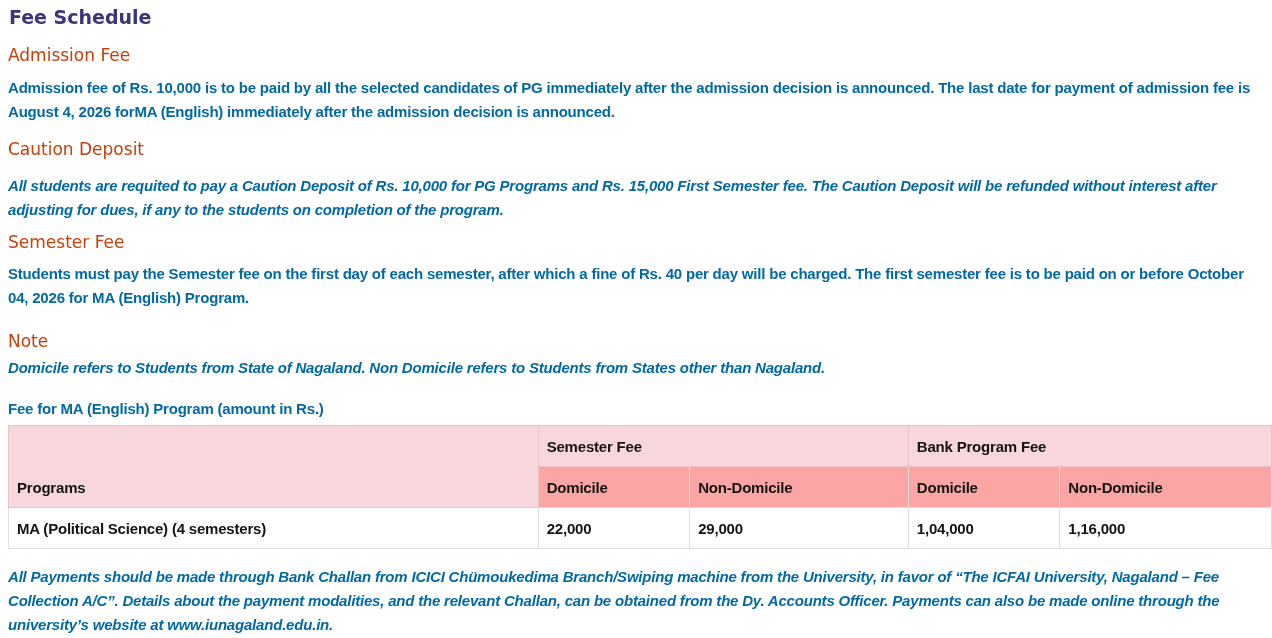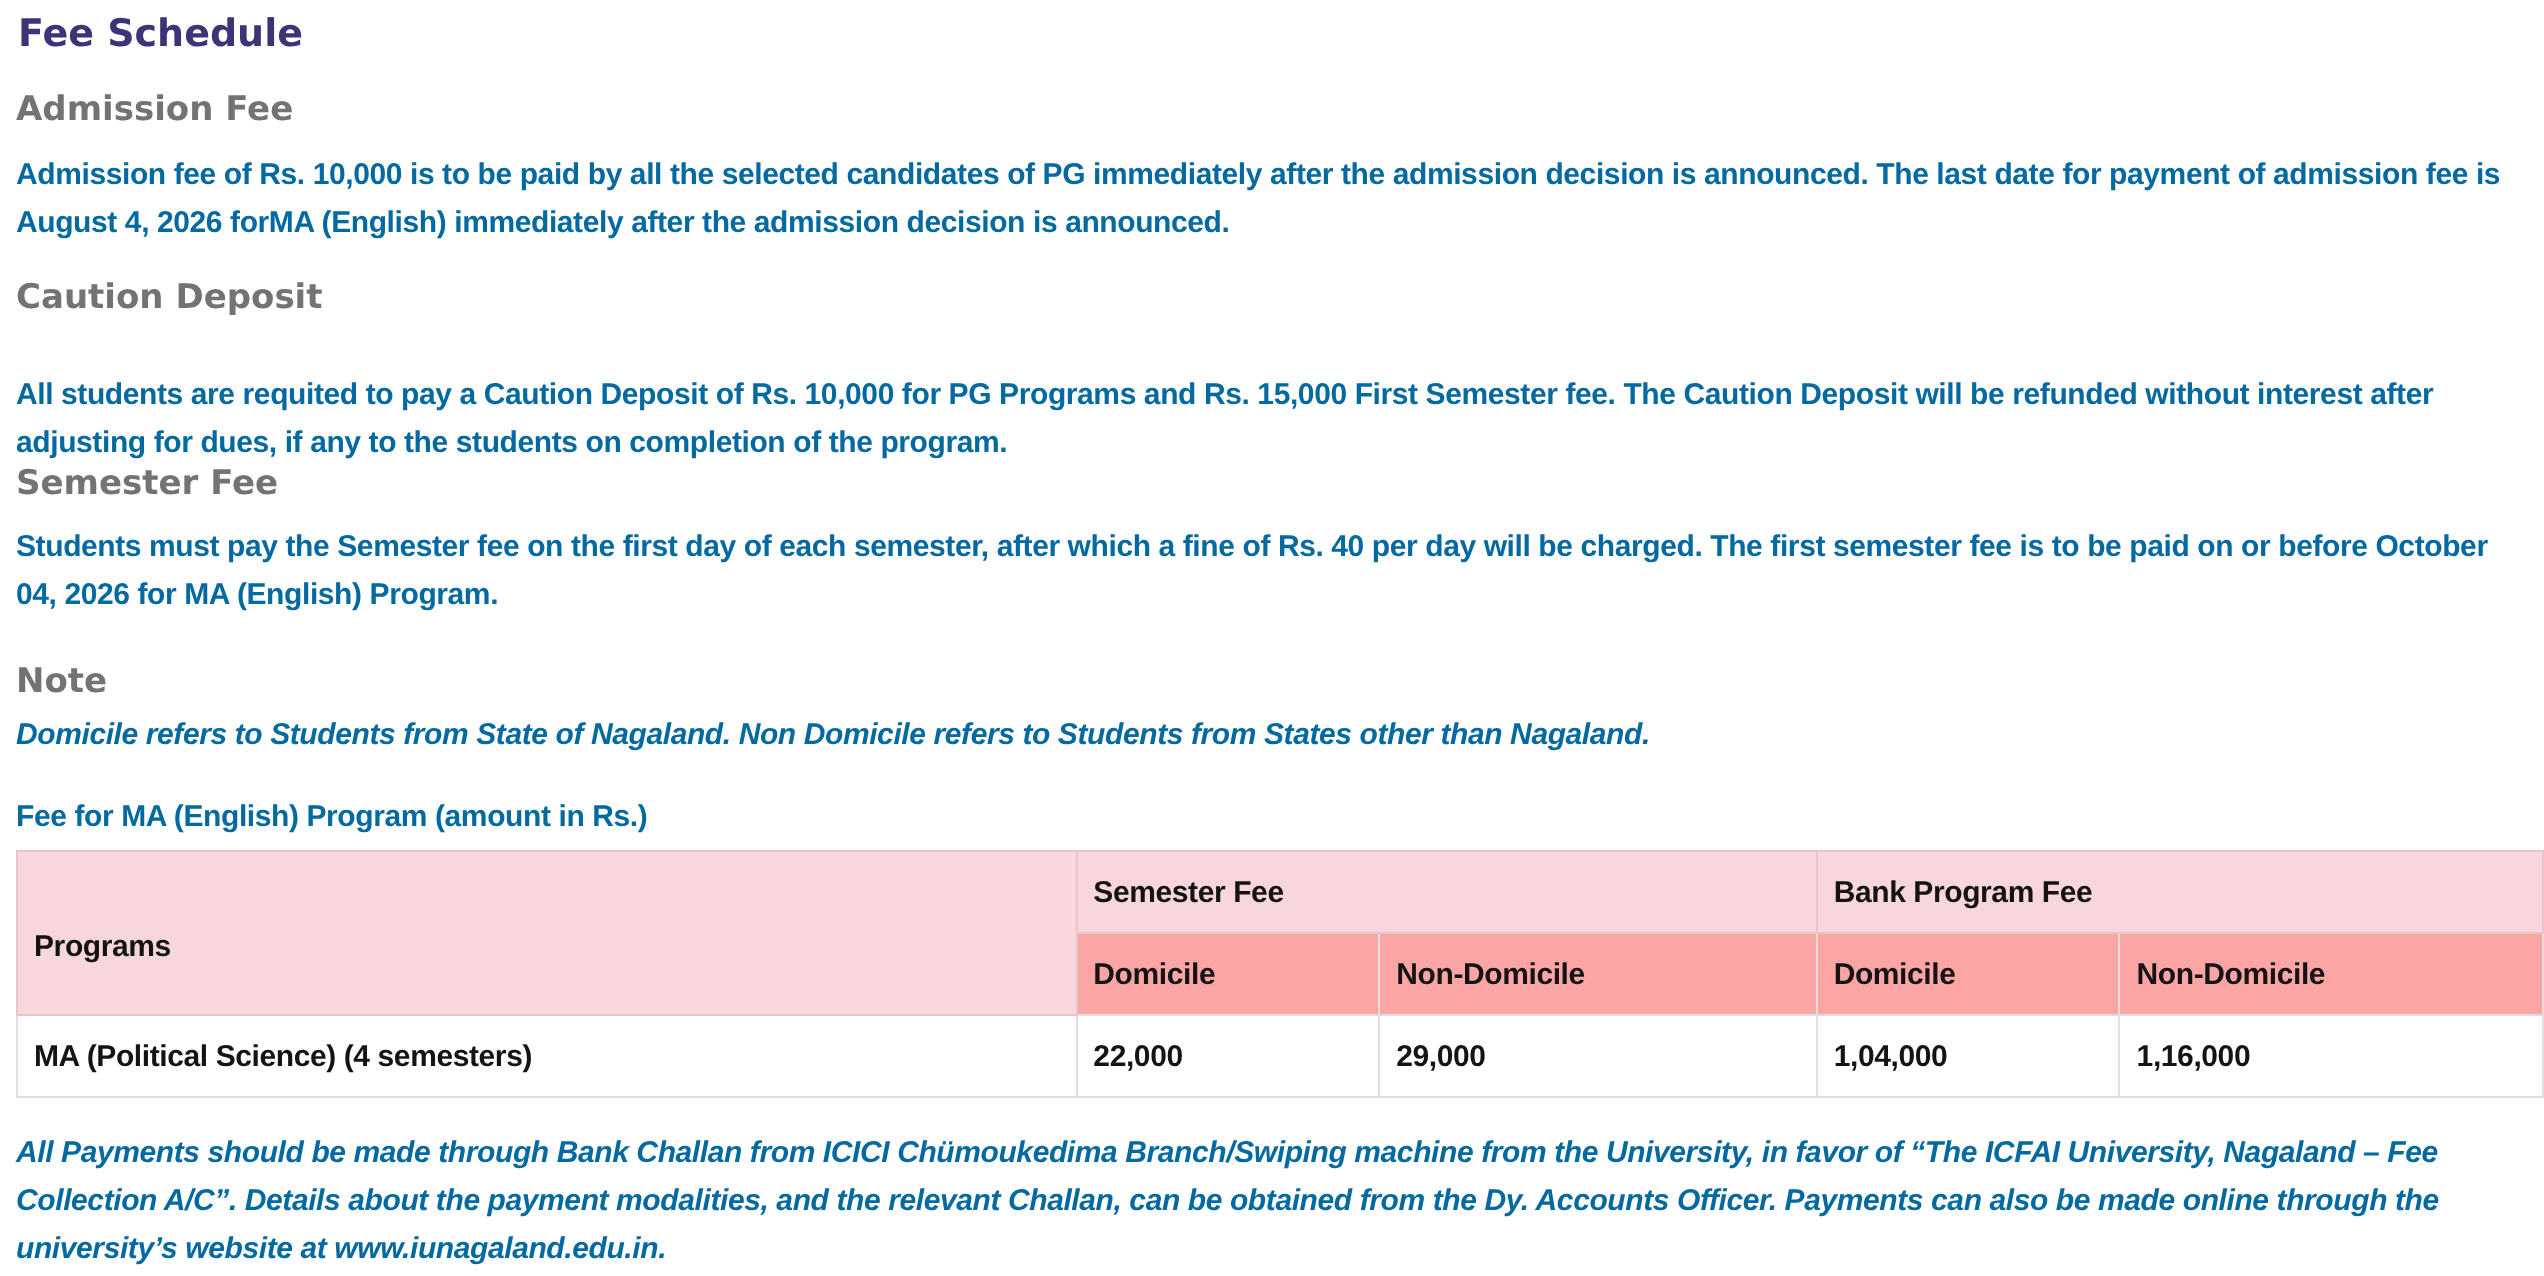--- a/index.html
+++ b/index.html
@@ -27,23 +27,23 @@
       font-weight: bold;
       font-size: 19px;
       color: #3b3578;
       letter-spacing: 0px;
     }
     .section-heading {
       position: absolute;
       left: 8px;
       margin: 0;
       font-family: "DejaVu Sans", sans-serif;
-      font-weight: bold;
+      font-weight: normal;
       font-size: 17px;
-      color: #737373;
+      color: #c2410c;
     }
     .para {
       position: absolute;
       left: 8px;
       width: 1258px;
       margin: 0;
       font-family: "Liberation Sans", sans-serif;
       font-weight: bold;
       font-size: 15px;
       line-height: 24px;
@@ -89,34 +89,34 @@
 <body>
 
 <div class="page">
 
   <h2 class="title">Fee Schedule</h2>
 
   <h3 class="section-heading" style="top:45px;">Admission Fee</h3>
   <p class="para" style="top:76px;">Admission fee of Rs. 10,000 is to be paid by all the selected candidates of PG immediately after the admission decision is announced. The last date for payment of admission fee is August 4, 2026 forMA (English) immediately after the admission decision is announced.</p>
 
   <h3 class="section-heading" style="top:139px;">Caution Deposit</h3>
-  <p class="para" style="top:186px;">All students are requited to pay a Caution Deposit of Rs. 10,000 for PG Programs and Rs. 15,000 First Semester fee. The Caution Deposit will be refunded without interest after adjusting for dues, if any to the students on completion of the program.</p>
+  <p class="para" style="top:174px;font-style:italic;">All students are requited to pay a Caution Deposit of Rs. 10,000 for PG Programs and Rs. 15,000 First Semester fee. The Caution Deposit will be refunded without interest after adjusting for dues, if any to the students on completion of the program.</p>
 
   <h3 class="section-heading" style="top:232px;">Semester Fee</h3>
   <p class="para" style="top:262px;">Students must pay the Semester fee on the first day of each semester, after which a fine of Rs. 40 per day will be charged. The first semester fee is to be paid on or before October 04, 2026 for MA (English) Program.</p>
 
   <h3 class="section-heading" style="top:331px;">Note</h3>
   <p class="para italic" style="top:356px;">Domicile refers to Students from State of Nagaland. Non Domicile refers to Students from States other than Nagaland.</p>
 
   <p class="para" style="top:397px;">Fee for MA (English) Program (amount in Rs.)</p>
 
   <table class="fee-table">
     <tbody>
         <tr>
-      <th class="hdr col-prog" rowspan="2" style="vertical-align:bottom; padding-bottom:25px;">Programs</th>
+      <th class="hdr col-prog" rowspan="2" style="vertical-align:bottom; padding-bottom:11px;">Programs</th>
       <th class="hdr" colspan="2">Semester Fee</th>
       <th class="hdr" colspan="2">Bank Program Fee</th>
     </tr>
     <tr>
       <th class="hdr-white col-sd">Domicile</th>
       <th class="hdr-white col-snd">Non-Domicile</th>
       <th class="hdr-white col-td">Domicile</th>
       <th class="hdr-white col-tnd">Non-Domicile</th>
     </tr>
     <tr>

